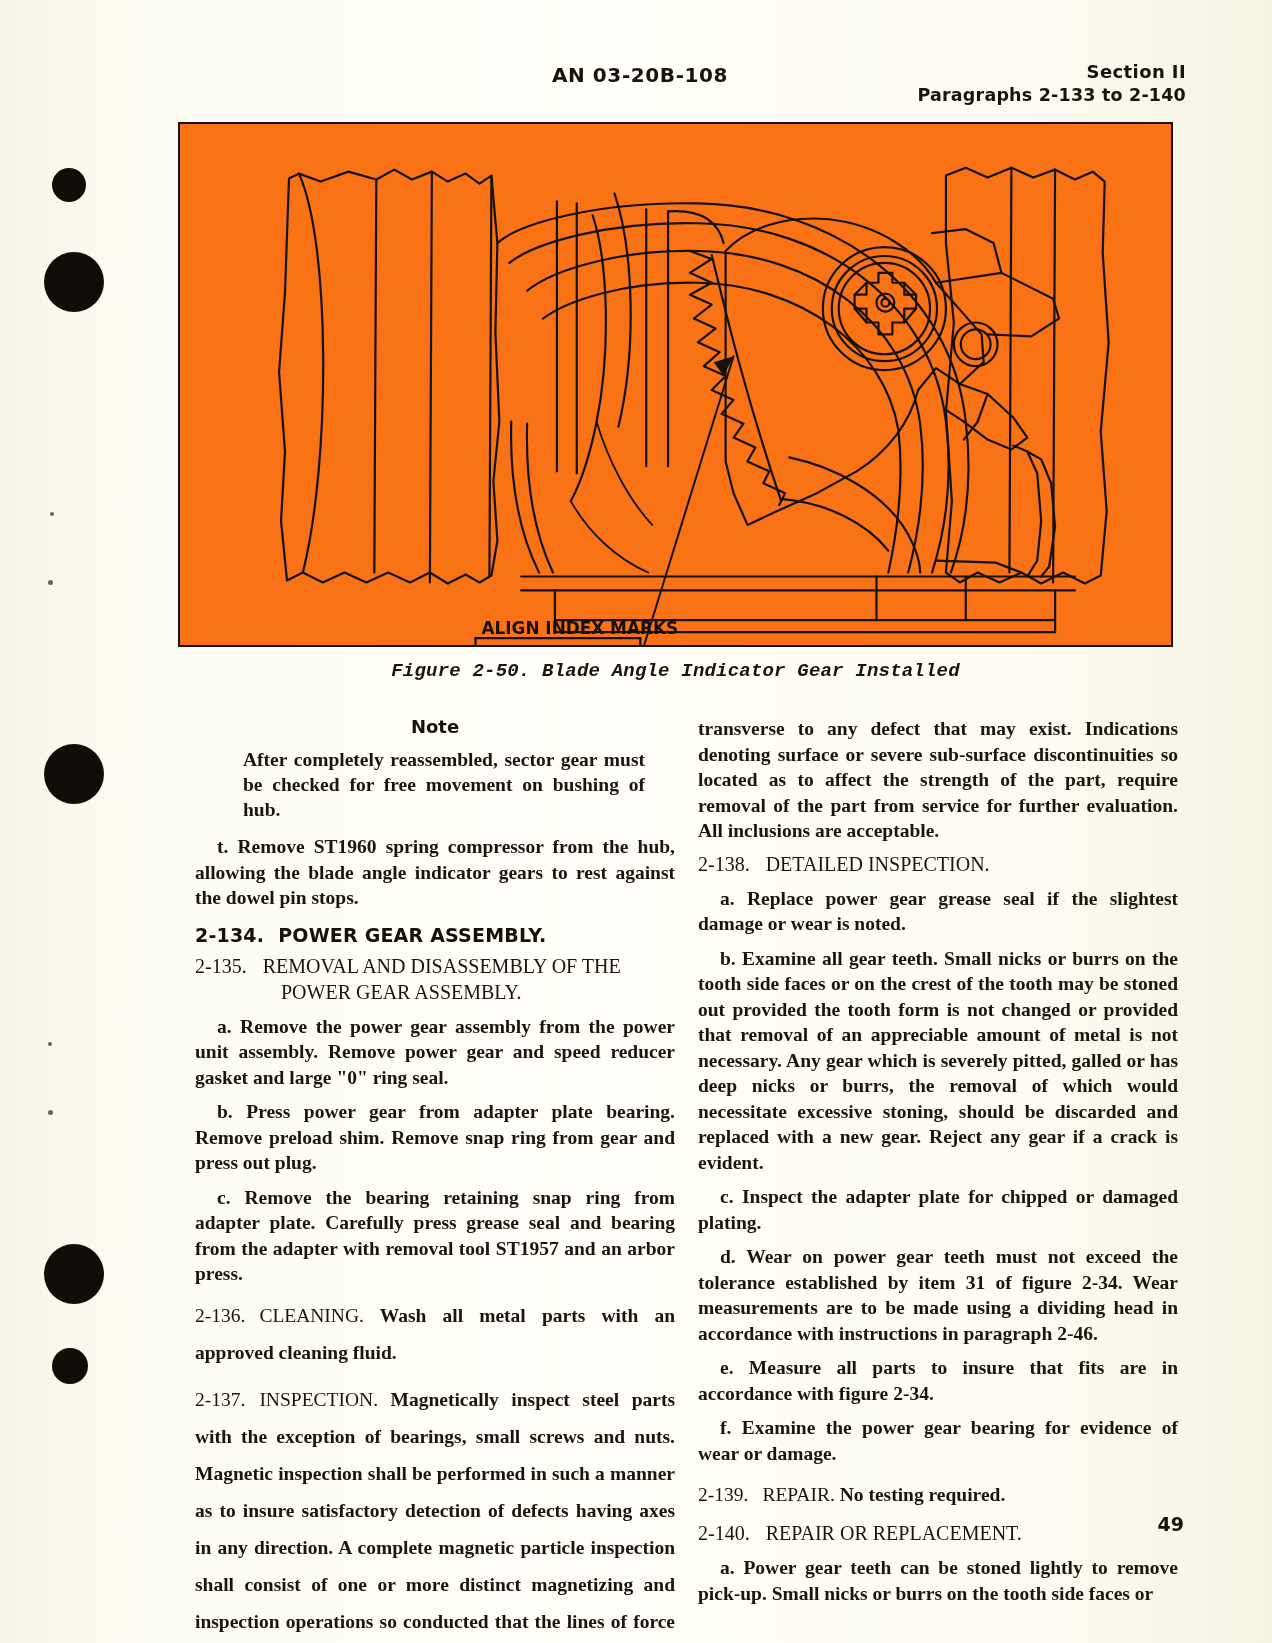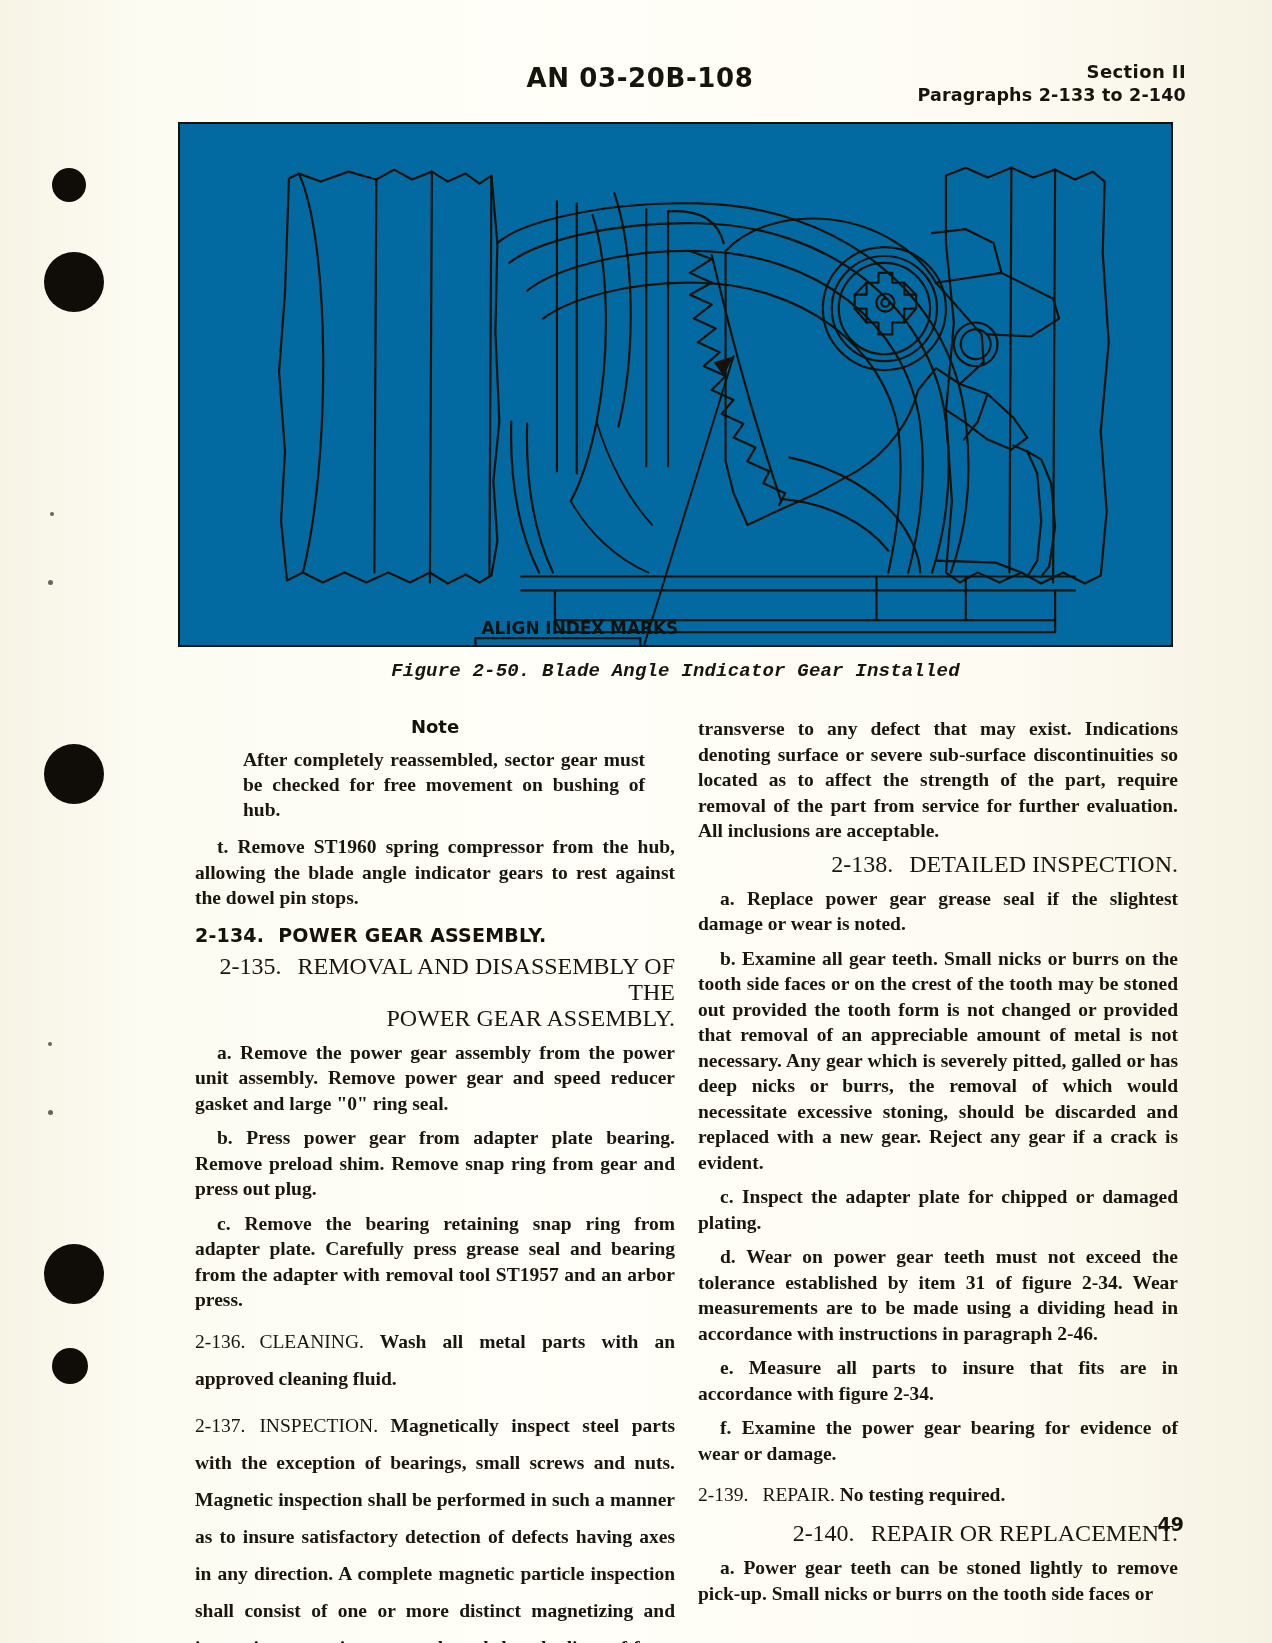--- a/index.html
+++ b/index.html
@@ -46,21 +46,21 @@
     top: 55px;
     height: 64px;
   }
   .hdr-center {
     position: absolute;
     left: 8px; right: 0;
     top: 8px;
     text-align: center;
     font-family: "DejaVu Sans", sans-serif;
     font-weight: bold;
-    font-size: 26px;
+    font-size: 20px;
     letter-spacing: .6px;
     color: #17130d;
   }
   .hdr-right {
     position: absolute;
     right: 86px;
     top: 6px;
     text-align: right;
     font-family: "DejaVu Sans", sans-serif;
     font-weight: bold;
@@ -70,21 +70,21 @@
   .hdr-right .l2 { font-size: 17.5px; letter-spacing: .2px; margin-top: 3px; }
 
   
   .figure-box {
     position: absolute;
     left: 178px;
     top: 122px;
     width: 995px;
     height: 525px;
     border: 2.5px solid #15110b;
-    background: #0369a1;
+    background: #f97316;
     box-sizing: border-box;
   }
   .figure-svg { display: block; width: 100%; height: 100%; }
   .fig-caption {
     position: absolute;
     left: 178px;
     top: 660px;
     width: 995px;
     text-align: center;
     font-family: Liberation Mono, monospace;
@@ -146,25 +146,25 @@
     font-family: "DejaVu Sans", sans-serif;
     font-weight: bold;
     font-size: 19px;
     color: #15110b;
     letter-spacing: .2px;
   }
   h3.sec-bold .num { margin-right: 14px; }
 
   p.sec-caps {
     margin: 7px 0 2px 0;
-    font-size: 24px;
+    font-size: 20px;
     line-height: 26px;
     color: #1a150e;
     font-weight: 400;
-    text-align: right;
+    text-align: left;
   }
   p.sec-caps .num { }
   p.sec-caps .ttl { margin-left: 16px; }
   p.sec-caps .ind2 {
     display: block;
     margin-left: 86px;
   }
   p.sec-run {
     margin: 10px 0 0 0;
     font-size: 19.5px;

